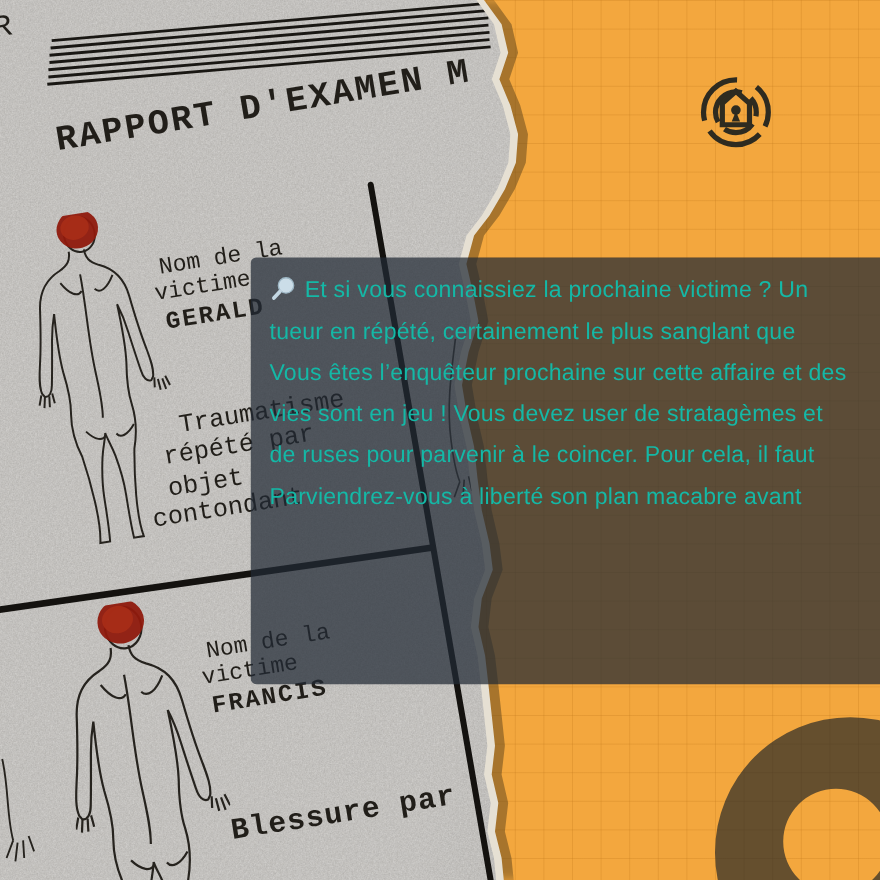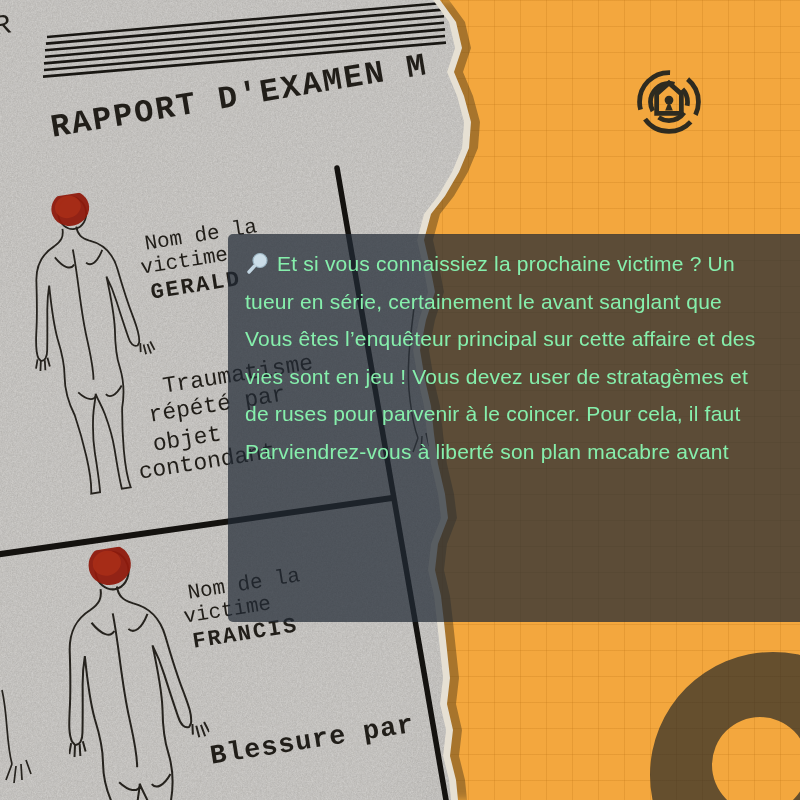--- a/index.html
+++ b/index.html
@@ -51,21 +51,21 @@
   .big-injury{left:208px;top:742px;font-size:27px;font-weight:bold;letter-spacing:1px;}
   
   .panel{
     position:absolute;left:228px;top:234px;width:572px;height:388px;
     background:rgba(33,42,52,0.72);
     border-radius:5px 0 0 5px;
     box-sizing:border-box;padding:11px 0 0 17px;
   }
   .panel .line{
     white-space:nowrap;height:37.6px;line-height:37.6px;
-    font-size:21px;color:#86efac;letter-spacing:0.2px;
+    font-size:21px;color:#14b8a6;letter-spacing:0.2px;
   }
   .mag{display:inline-block;vertical-align:-5px;margin-right:7px;}
 </style>
 </head>
 <body>
 
 <div class="stage">
 
   <div class="bg-orange"></div>
 
@@ -181,20 +181,20 @@
 
   <div class="panel">
     <div class="line">
       <span class="mag">
         <svg width="25" height="25" viewBox="0 0 25 25">
           <circle cx="15" cy="9.5" r="7" fill="rgba(214,233,244,0.92)" stroke="#9db6c4" stroke-width="1.2"></circle>
           <line x1="9.5" y1="15" x2="4" y2="21" stroke="#c3d6e2" stroke-width="3.4" stroke-linecap="round"></line>
         </svg>
       </span><span>Et si vous connaissiez la prochaine victime ? Un</span>
     </div>
-    <div class="line">tueur en série, certainement le avant sanglant que</div>
-    <div class="line">Vous êtes l’enquêteur principal sur cette affaire et des</div>
+    <div class="line">tueur en répété, certainement le plus sanglant que</div>
+    <div class="line">Vous êtes l’enquêteur prochaine sur cette affaire et des</div>
     <div class="line">vies sont en jeu ! Vous devez user de stratagèmes et</div>
     <div class="line">de ruses pour parvenir à le coincer. Pour cela, il faut</div>
     <div class="line">Parviendrez-vous à liberté son plan macabre avant</div>
   </div>
 
 </div>
 
 </body></html>

